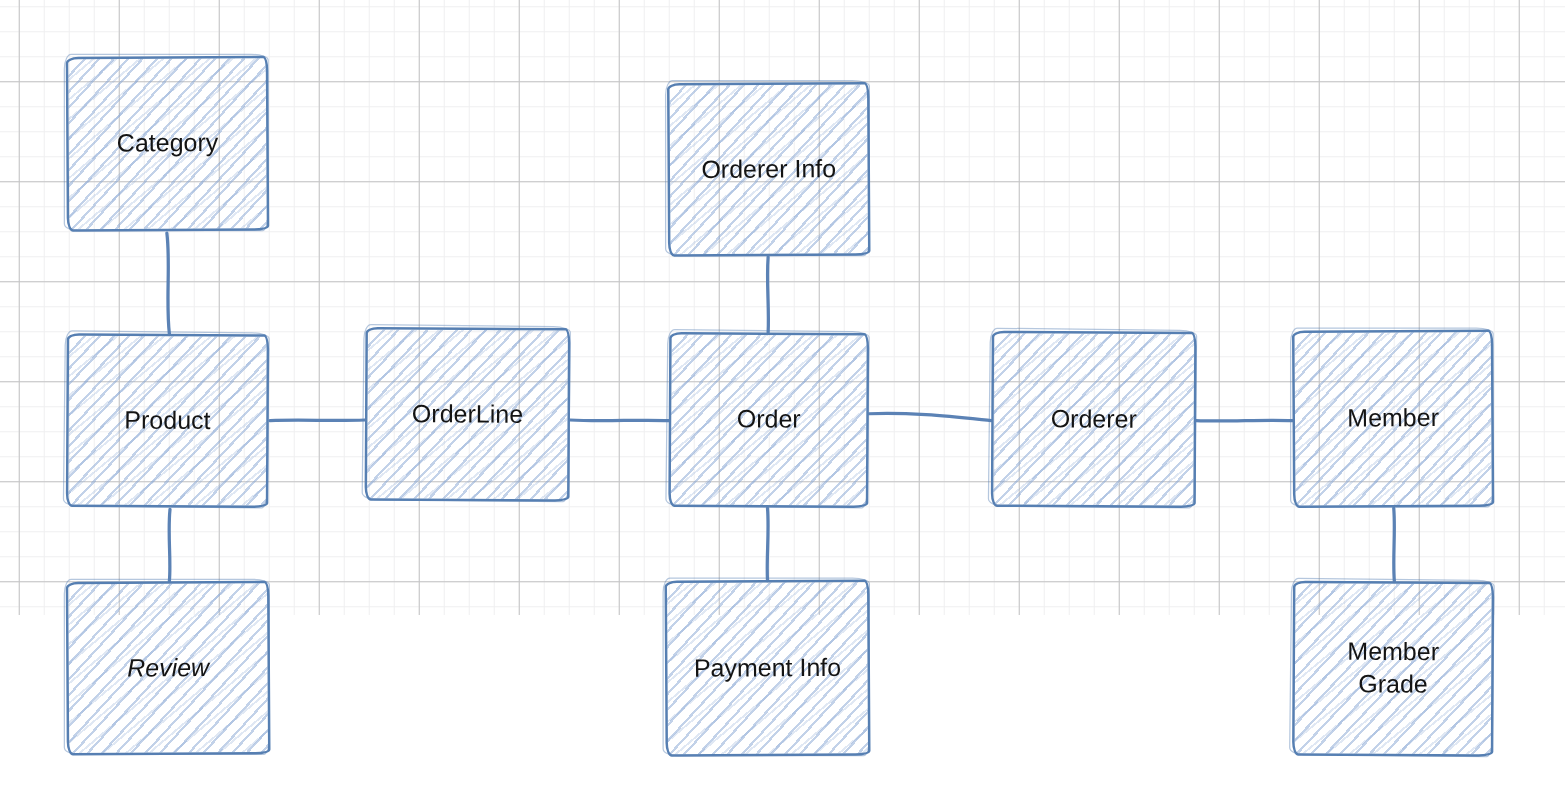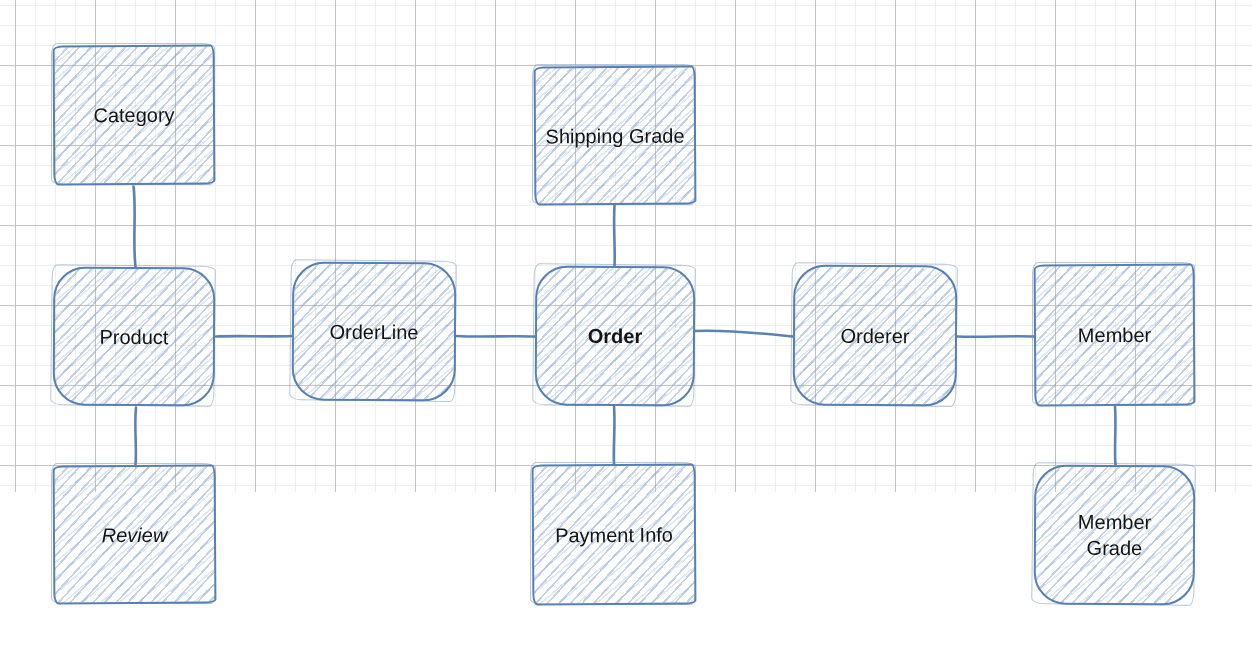--- a/index.html
+++ b/index.html
@@ -34,21 +34,21 @@
     color: #141414; font-size: 20px; line-height: 26px; text-align: center;
   }
   .node::after {
     content: ""; position: absolute; inset: -4px -2px -2px -4px;
     border: 1.6px solid rgba(91,130,181,0.45);
     border-radius: 6px 14px 5px 12px / 12px 5px 14px 6px;
     transform: rotate(0.35deg);
     pointer-events: none;
   }
   .r1 { transform: rotate(-0.35deg); }
-  .r2 { transform: rotate(0.3deg); border-radius: 32px; }
+  .r2 { transform: rotate(0.3deg); }
   .label { display: inline-block; }
   .label.narrow { max-width: 100px; text-align: center; }
 </style>
 </head>
 <body>
 
 <div class="canvas">
 
   <svg class="edges" width="1252" height="648" viewBox="0 0 1252 648" xmlns="http://www.w3.org/2000/svg">
     <path d="M133.5,186.5 C136.5,212 132.5,240 135.5,267"></path>
@@ -72,24 +72,24 @@
 
   <div class="node r1" style="left:53px; top:465px; width:163px; height:139px;font-style:italic;">
     <span class="label">Review</span>
   </div>
 
   <div class="node r2" style="left:292px; top:262px; width:164px; height:139px;">
     <span class="label">OrderLine</span>
   </div>
 
   <div class="node r1" style="left:534px; top:66px; width:162px; height:139px;">
-    <span class="label">Shipping Grade</span>
+    <span class="label">Orderer Info</span>
   </div>
 
-  <div class="node r2" style="left:535px; top:266px; width:160px; height:140px;font-weight:bold;">
+  <div class="node r2" style="left:535px; top:266px; width:160px; height:140px;">
     <span class="label">Order</span>
   </div>
 
   <div class="node r1" style="left:532px; top:464px; width:164px; height:141px;align-items:center;">
     <span class="label">Payment Info</span>
   </div>
 
   <div class="node r1" style="left:1034px; top:264px; width:161px; height:142px;">
     <span class="label">Member</span>
   </div>

